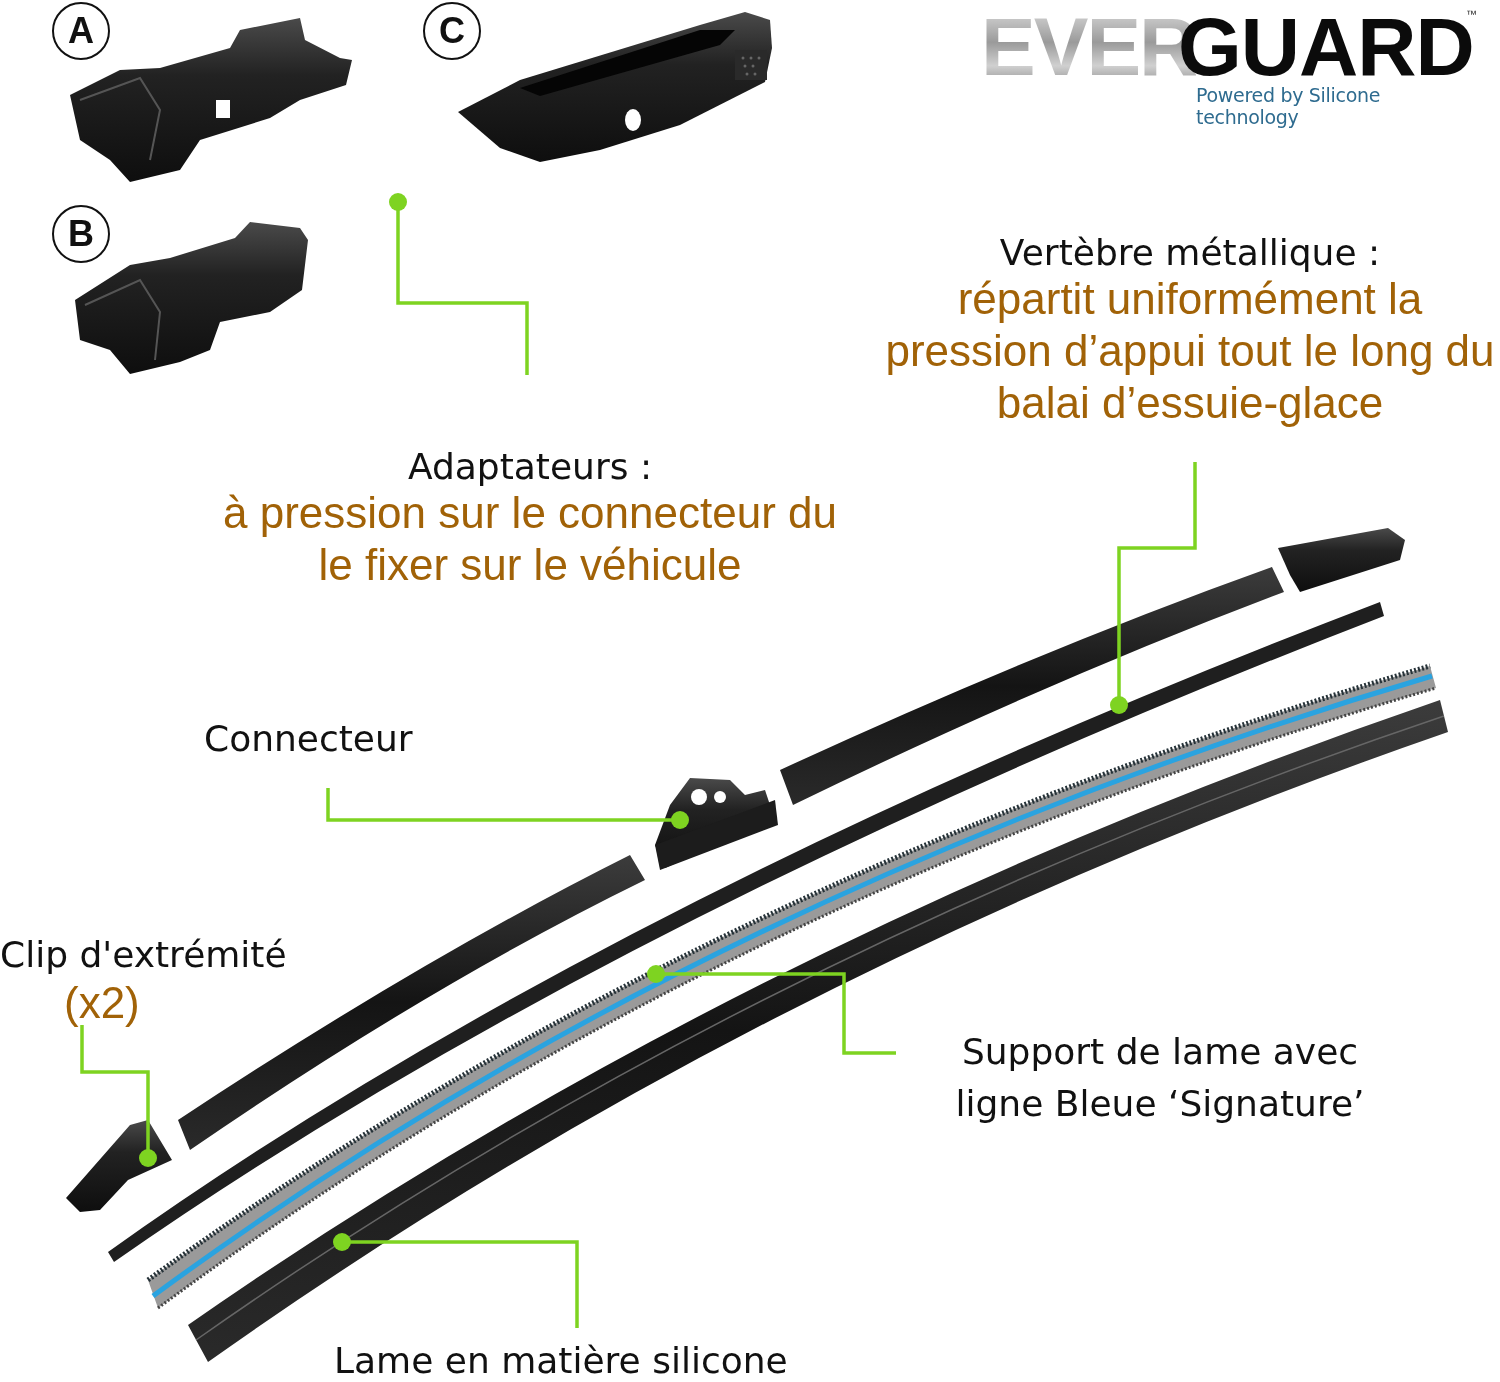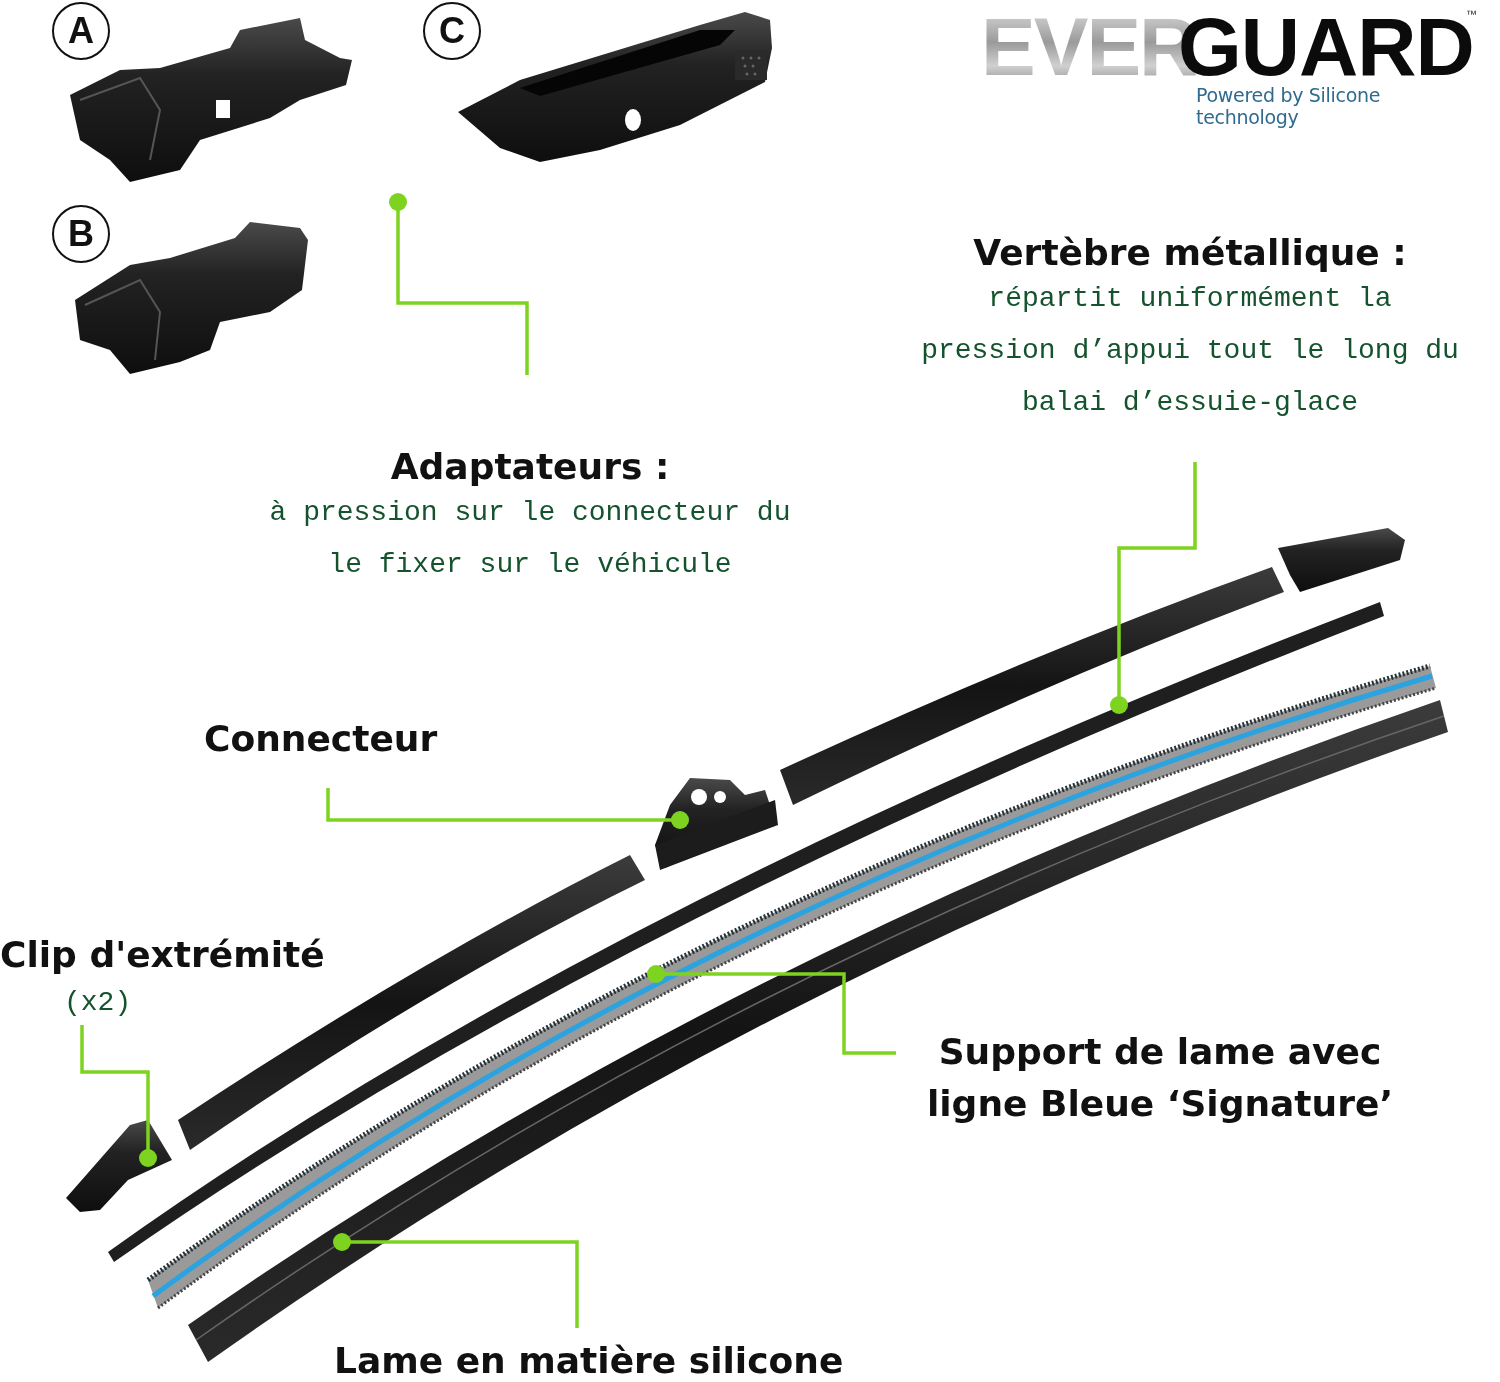--- a/index.html
+++ b/index.html
@@ -5,22 +5,22 @@
   html,body{margin:0;padding:0;background:#ffffff;}
   body{width:1500px;height:1382px;position:relative;overflow:hidden;font-family:"Liberation Sans",sans-serif;color:#111;}
   .abs{position:absolute;}
   .logo{left:940px;top:4px;width:540px;height:110px;}
   .logo-ever{position:absolute;left:4px;top:-4px;font-family:"Liberation Sans",sans-serif;font-weight:bold;font-size:82px;letter-spacing:-2px;
     background:linear-gradient(180deg,#e8e8e8 0%,#9a9a9a 45%,#d0d0d0 70%,#777 100%);-webkit-background-clip:text;background-clip:text;color:transparent;margin-left:37px;}
   .logo-guard{position:absolute;left:238px;top:-4px;font-family:"Liberation Sans",sans-serif;font-weight:bold;font-size:82px;letter-spacing:-1px;color:#0b0b0b;}
   .logo-tm{position:absolute;left:526px;top:4px;font-size:11px;color:#222;}
   .logo-sub{position:absolute;left:256px;top:80px;font-size:19px;color:#2e6b8f;font-family:"DejaVu Sans",sans-serif;letter-spacing:-0.3px;}
   .circle-letter{width:58px;height:58px;border:2px solid #111;border-radius:50%;display:flex;align-items:center;justify-content:center;font-weight:bold;font-size:36px;box-sizing:border-box;background:#fff;}
-  .title{font-family:"DejaVu Sans",sans-serif;font-weight:bold;font-size:36px;color:#111;white-space:nowrap;}
-  .body-text{font-family:Liberation Mono, monospace;font-weight:300;font-size:28px;color:#14532d;line-height:52px;text-align:center;}
+  .title{font-family:"DejaVu Sans",sans-serif;font-weight:normal;font-size:36px;color:#111;white-space:nowrap;}
+  .body-text{font-family:Liberation Sans, sans-serif;font-weight:300;font-size:44px;color:#a16207;line-height:52px;text-align:center;}
   .center-block{text-align:center;}
   svg{position:absolute;left:0;top:0;}
 </style>
 </head>
 <body>
 
 <svg width="1500" height="1382" viewBox="0 0 1500 1382">
   <defs>
     <linearGradient id="gDark" x1="0" y1="0" x2="0" y2="1">
       <stop offset="0" stop-color="#4a4a4a"></stop>

